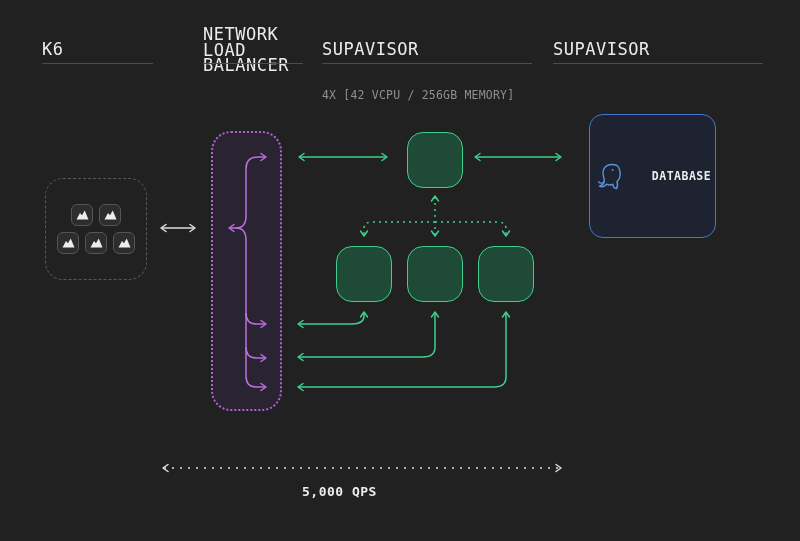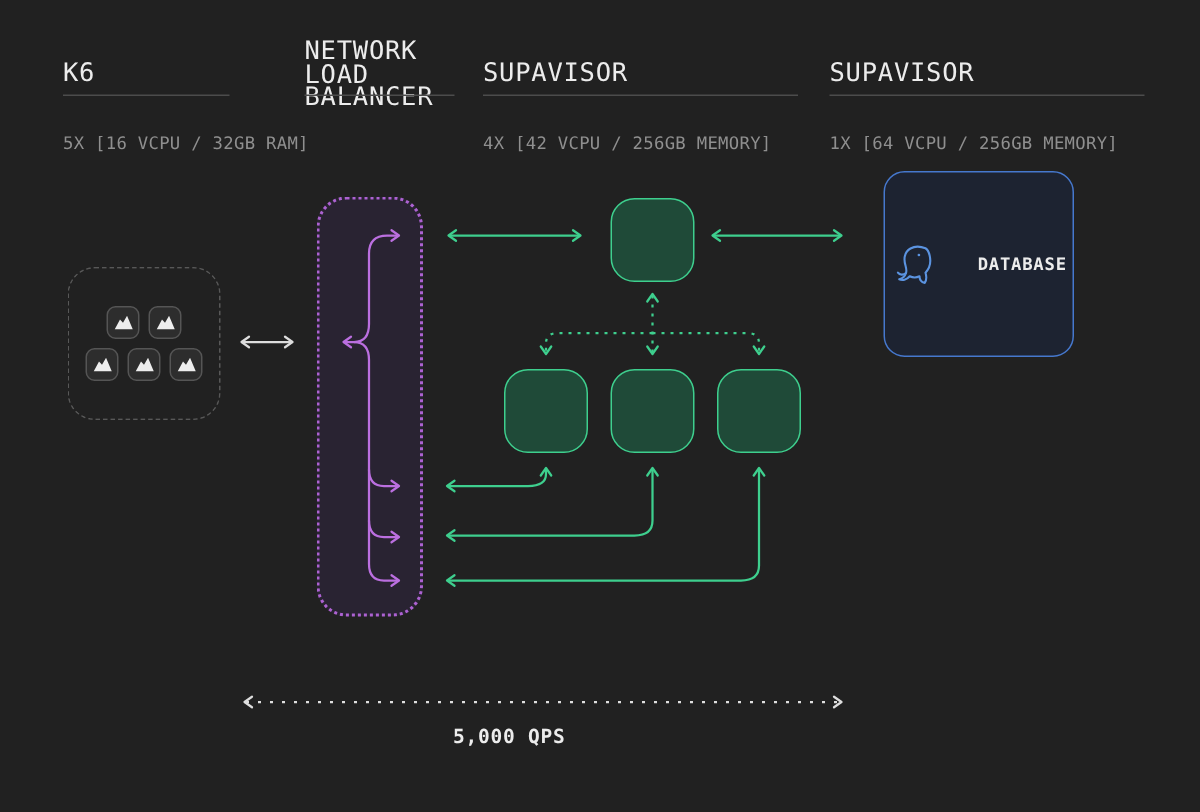--- a/index.html
+++ b/index.html
@@ -59,32 +59,30 @@
   .dashed-wide { stroke-dasharray:2 6; }
   .mkp { fill:none; stroke-width:1.5px; stroke-linejoin:round; stroke-linecap:round; }
 </style>
 </head>
 <body>
 
 <div class="stage">
 
   <div class="col-title" style="left:42px;top:42px;width:120px">K6</div>
   <div class="underline" style="left:42px;top:63px;width:111px"></div>
-  <div class="subtitle" style="left:42px;top:88px">5X [16 VCPU / 32GB RAM]</div>
 
   <div class="col-title" style="left:203px;top:27px;width:106px">NETWORK LOAD BALANCER</div>
   <div class="underline" style="left:203px;top:63px;width:100px"></div>
 
   <div class="col-title" style="left:322px;top:42px;width:160px">SUPAVISOR</div>
   <div class="underline" style="left:322px;top:63px;width:210px"></div>
   <div class="subtitle" style="left:322px;top:88px">4X [42 VCPU / 256GB MEMORY]</div>
 
   <div class="col-title" style="left:553px;top:42px;width:160px">SUPAVISOR</div>
   <div class="underline" style="left:553px;top:63px;width:210px"></div>
-  <div class="subtitle" style="left:553px;top:88px">1X [64 VCPU / 256GB MEMORY]</div>
 
   <div class="k6-cluster">
     <div class="k6-row">
       <div class="k6-tile">
         <svg width="13" height="10" viewBox="0 0 13 10">
           <polygon points="0.5,9.5 4,3 6,5.2 8.7,0.5 12.5,9.5" style="fill:var(--tile-icon)"></polygon>
         </svg>
       </div>
       <div class="k6-tile">
         <svg width="13" height="10" viewBox="0 0 13 10">

